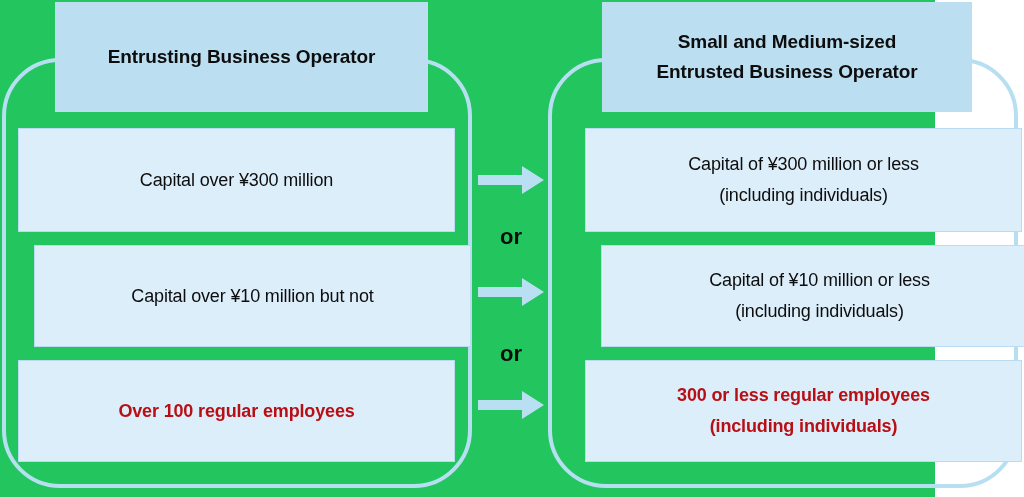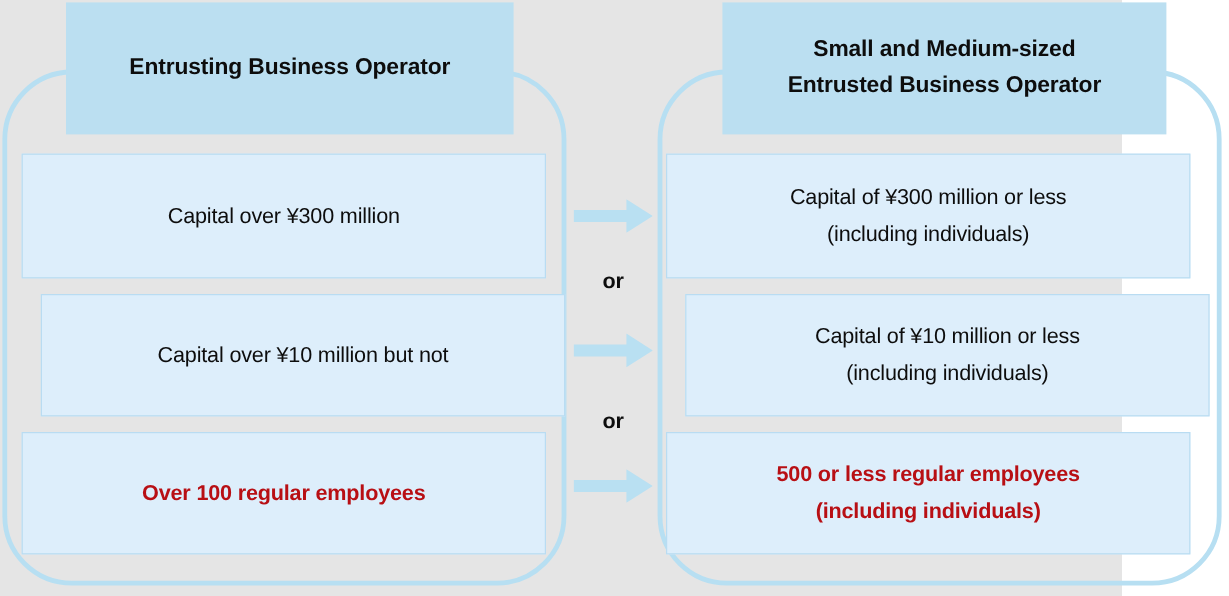--- a/index.html
+++ b/index.html
@@ -10,21 +10,21 @@
   body {
     width: 1024px;
     height: 497px;
     font-family: "Liberation Sans", sans-serif;
     overflow: hidden;
   }
   #diagram {
     position: relative;
     width: 935px;
     height: 497px;
-    background: #e5e5e5;
+    background: #22c55e;
   }
 
   
   .group-frame {
     position: absolute;
     box-sizing: border-box;
     border: 4px solid #b7dff2;
     border-radius: 58px;
     background: transparent;
   }
@@ -60,21 +60,21 @@
     flex-direction: column;
     align-items: center;
     justify-content: center;
     text-align: center;
     color: #0d0d0d;
     font-size: 18px;
     line-height: 31px;
     letter-spacing: -0.15px;
   }
   .cond-card.left  { left: 18px;  width: 437px; text-align: right; }
-  .cond-card.right { left: 555px; width: 437px; }
+  .cond-card.right { left: 585px; width: 437px; }
   .row-1 { top: 128px; height: 104px; }
   .row-2 { top: 245px; height: 102px; margin-left: 16px; }
   .row-3 { top: 360px; height: 102px; }
   .cond-card.highlight {
     color: #b80f14;
     font-weight: bold;
   }
   .cond-line { display: block; }
 
   
@@ -89,21 +89,21 @@
   #arrow-3 { top: 391px; }
   .arrow svg { display: block; width: 66px; height: 28px; }
 
   
   .or-label {
     position: absolute;
     left: 478px;
     width: 66px;
     text-align: center;
     color: #0d0d0d;
-    font-size: 18px;
+    font-size: 22px;
     font-weight: bold;
     letter-spacing: -0.1px;
   }
   #or-1 { top: 224px; }
   #or-2 { top: 341px; }
 </style>
 </head>
 <body>
 
 <div id="diagram">
@@ -137,21 +137,21 @@
     <span class="cond-line">Capital of ¥300 million or less</span>
     <span class="cond-line">(including individuals)</span>
   </div>
 
   <div class="cond-card right row-2">
     <span class="cond-line">Capital of ¥10 million or less</span>
     <span class="cond-line">(including individuals)</span>
   </div>
 
   <div class="cond-card right row-3 highlight">
-    <span class="cond-line">500 or less regular employees</span>
+    <span class="cond-line">300 or less regular employees</span>
     <span class="cond-line">(including individuals)</span>
   </div>
 
   <div id="arrow-1" class="arrow">
     <svg viewBox="0 0 66 28" xmlns="http://www.w3.org/2000/svg">
       <path d="M0 9 H44 V0 L66 14 L44 28 V19 H0 Z" fill="#b9e0f2"></path>
     </svg>
   </div>
   <div id="arrow-2" class="arrow">
     <svg viewBox="0 0 66 28" xmlns="http://www.w3.org/2000/svg">

